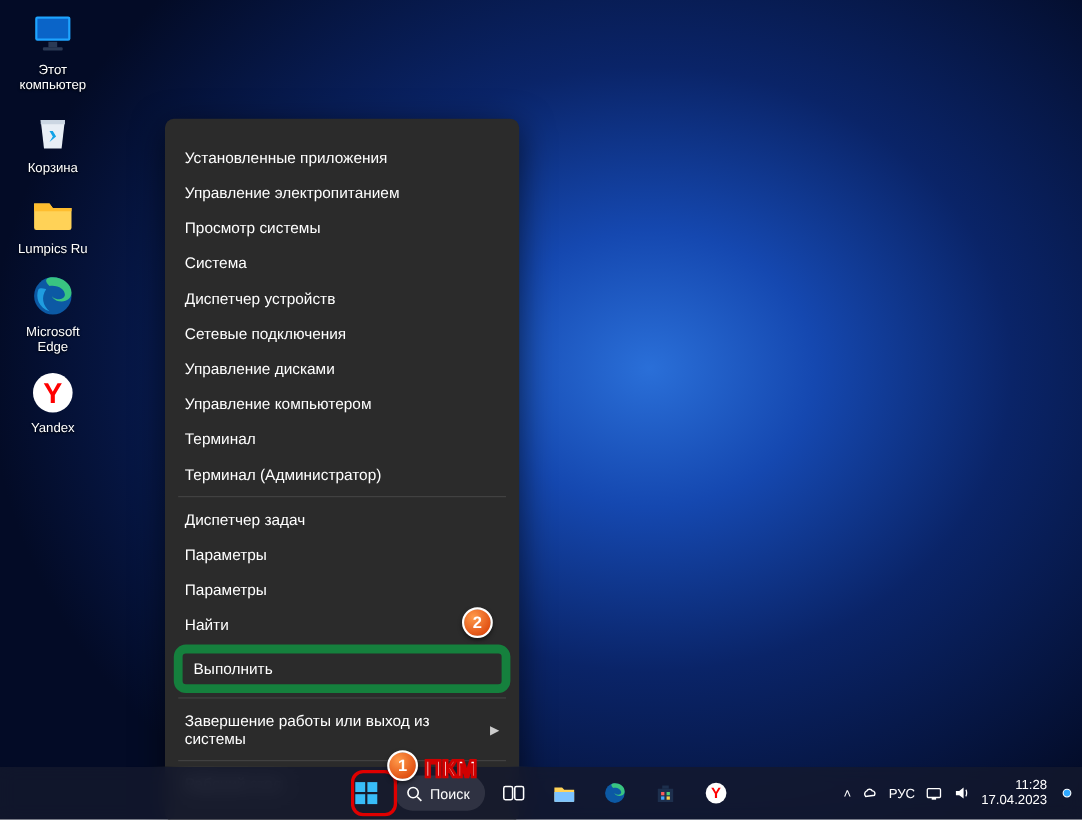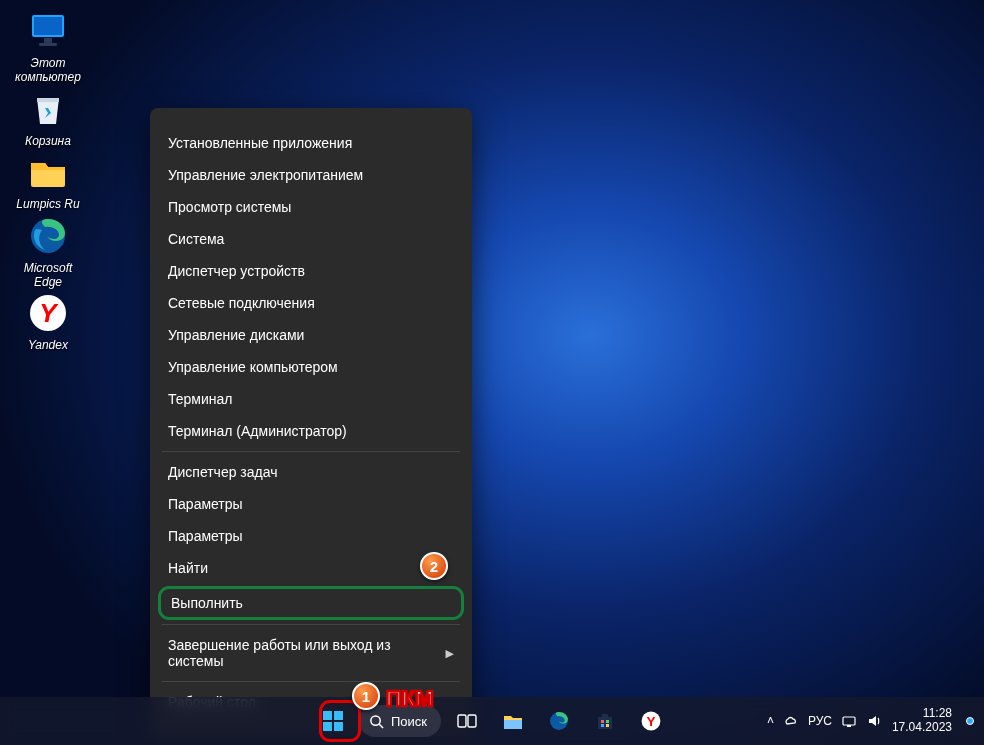--- a/index.html
+++ b/index.html
@@ -1,31 +1,31 @@
 <!DOCTYPE html>
 <html><head>
 <meta charset="utf-8">
 <style>
   * { margin:0; padding:0; box-sizing:border-box; font-family:"Segoe UI",Arial,sans-serif; }
   html,body{width:984px;height:745px;overflow:hidden;}
   .desktop{position:relative;width:984px;height:745px;
     background:radial-gradient(ellipse 600px 500px at 60% 45%,#2a6fd8 0%,#1548b0 25%,#0a2468 55%,#030b26 100%);
   }
   
-  .icons-col{position:absolute;top:10px;left:10px;display:flex;flex-direction:column;gap:3px;font-style:italic;}
+  .icons-col{position:absolute;top:10px;left:10px;display:flex;flex-direction:column;gap:14px;}
   .dicon{width:76px;display:flex;flex-direction:column;align-items:center;color:#fff;font-size:12px;text-align:center;cursor:pointer;}
   .dicon .pic{width:42px;height:42px;margin-bottom:4px;display:flex;align-items:center;justify-content:center;}
   .dicon .lbl{text-shadow:0 1px 2px #000;line-height:1.2;}
   
   .ctxmenu{position:absolute;left:150px;top:108px;width:322px;background:#2b2b2b;border-radius:8px;
     box-shadow:0 8px 30px rgba(0,0,0,.6);padding:19px 0;color:#fff;font-size:14px;z-index:10;}
   .mitem{padding:8px 18px;display:flex;align-items:center;justify-content:space-between;cursor:pointer;}
   .msep{height:1px;background:#444;margin:4px 12px;}
   .chev{font-size:11px;color:#ccc;}
-  .hl-run{border:3px solid #15803d;border-radius:11px;margin:2px 8px;padding:6px 10px;}
+  .hl-run{border:8px solid #15803d;border-radius:11px;margin:2px 8px;padding:6px 10px;}
   
   .step{position:absolute;z-index:30;}
   .step-badge{width:28px;height:28px;border-radius:50%;background:radial-gradient(circle at 35% 30%,#ff9a4a,#d63600);
     border:2px solid #fff;color:#fff;font-weight:bold;font-size:15px;display:flex;align-items:center;justify-content:center;
     box-shadow:0 2px 4px rgba(0,0,0,.5);}
   .pkm{position:absolute;left:386px;top:686px;color:#fff;font-size:22px;font-weight:800;
     -webkit-text-stroke:2.5px #d00000;text-shadow:0 0 2px #d00000;z-index:40;}
   
   .taskbar{position:absolute;left:0;bottom:0;width:100%;height:48px;background:rgba(20,25,45,.82);
     backdrop-filter:blur(8px);display:flex;align-items:center;z-index:20;}

